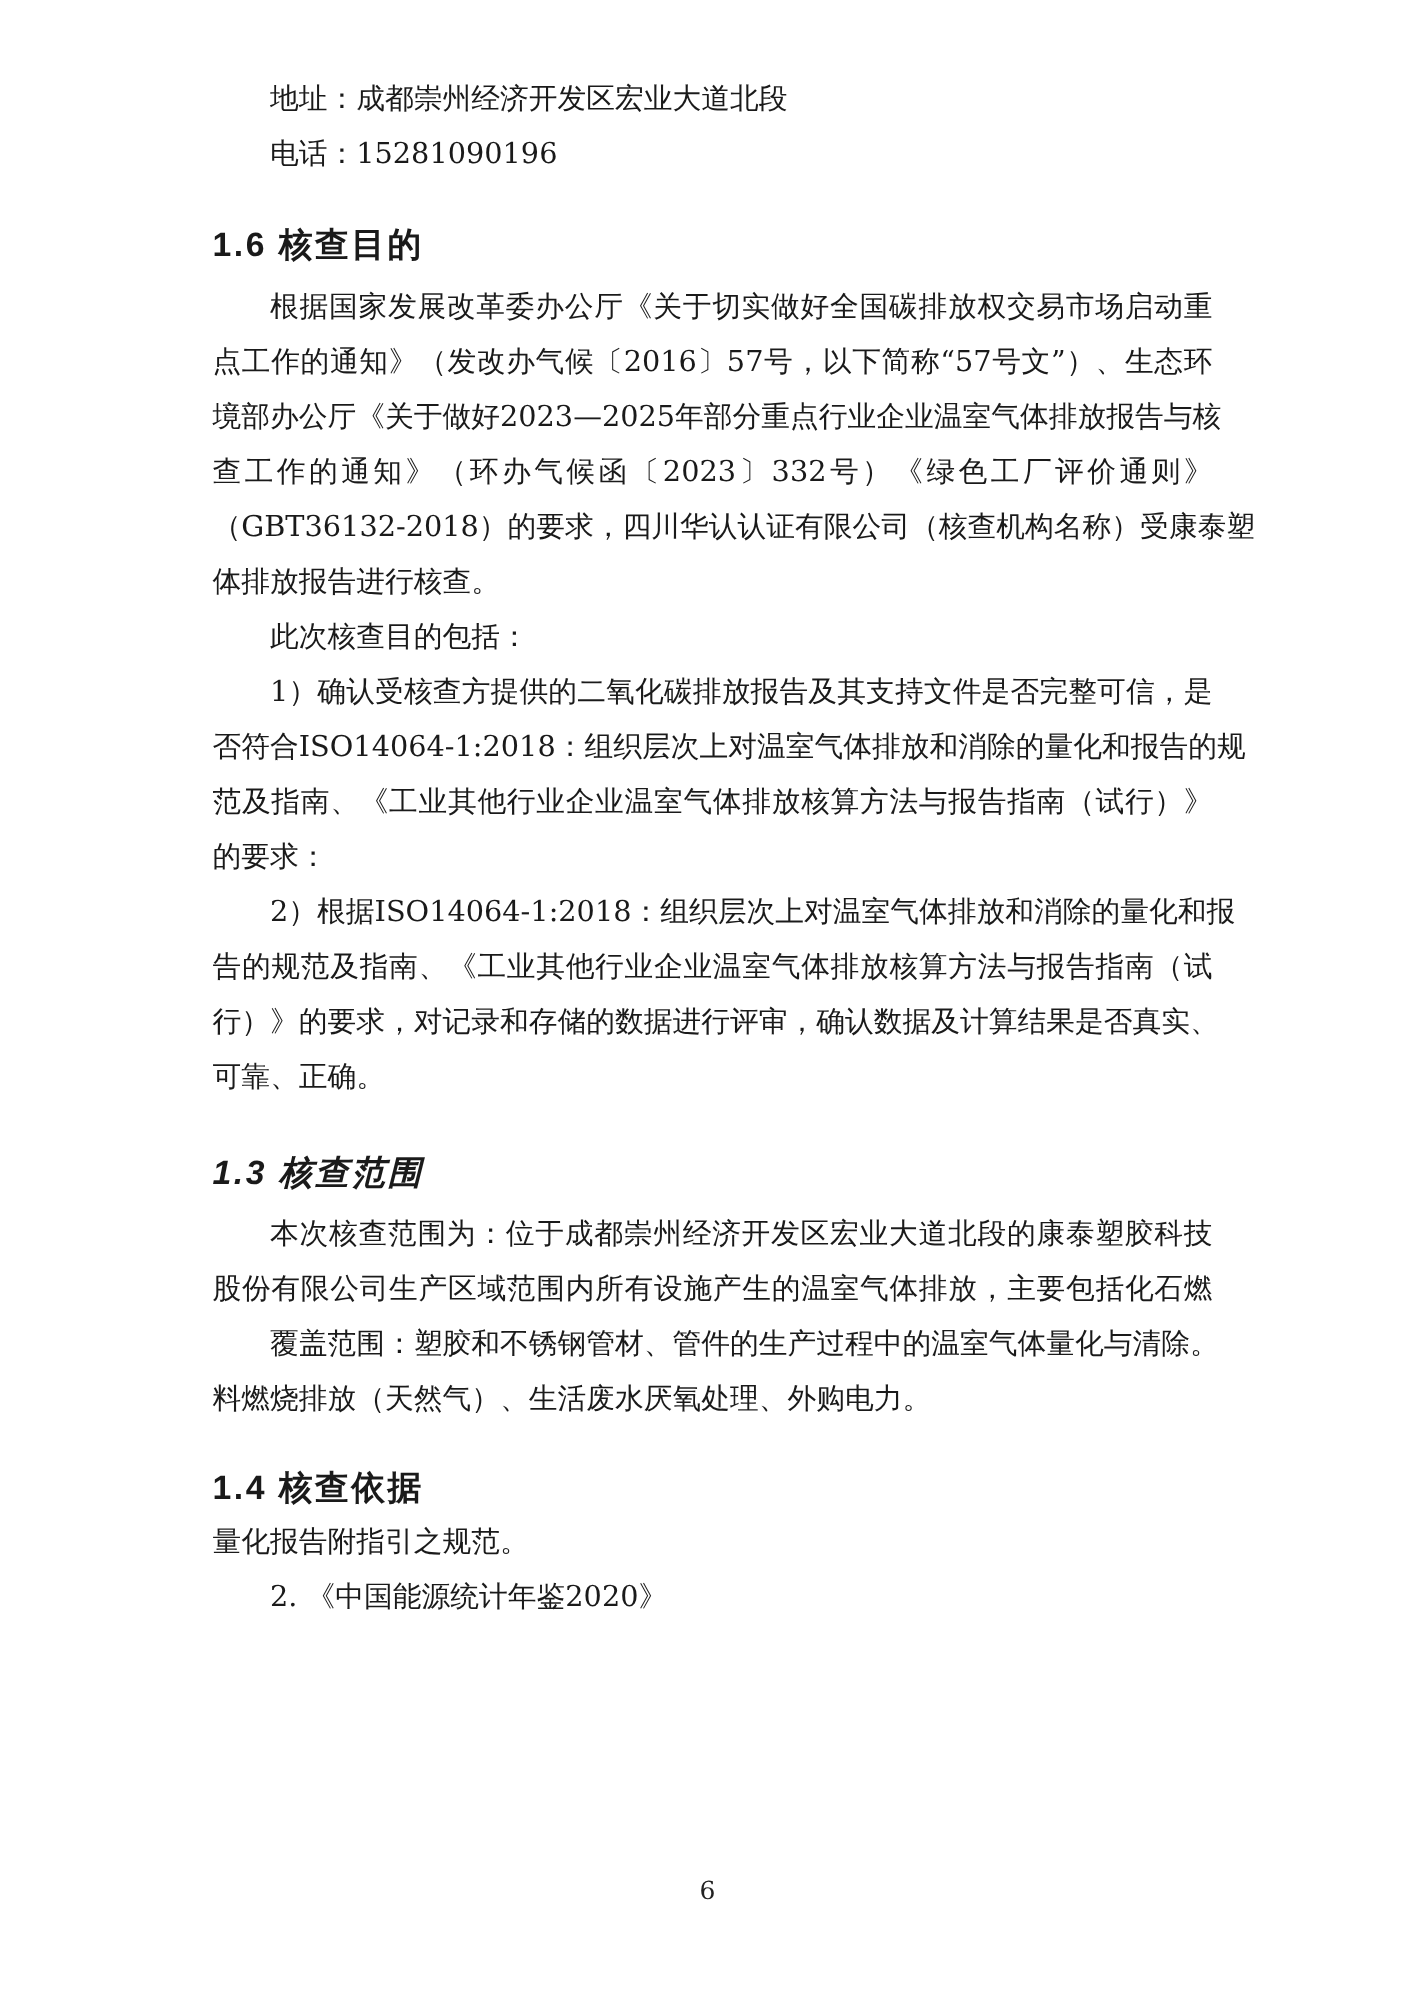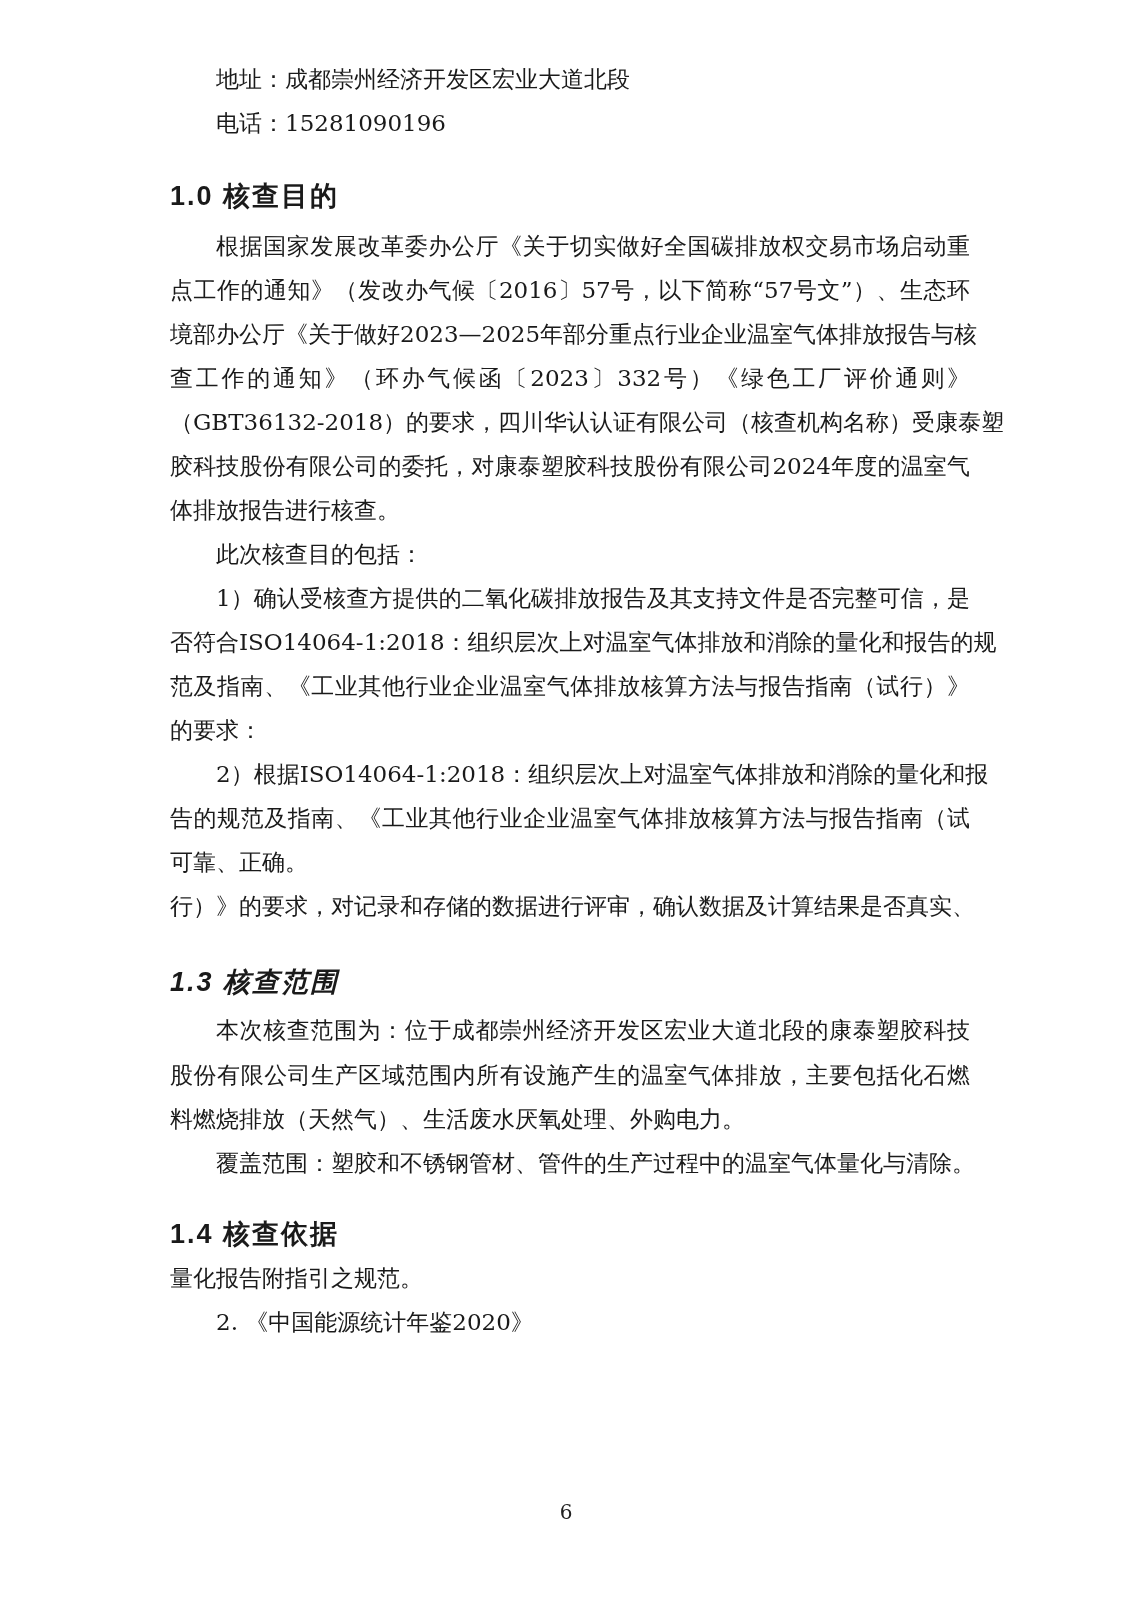--- a/index.html
+++ b/index.html
@@ -59,49 +59,48 @@
 </style>
 </head>
 <body>
 
 <div class="page">
   <div class="content">
 
     <div class="line ind">地址：成都崇州经济开发区宏业大道北段</div>
     <div class="line ind">电话：15281090196</div>
 
-    <div class="h mt29">1.0 核查目的</div>
+    <div class="h mt29">1.6 核查目的</div>
 
     <div class="line ind j mt6">根据国家发展改革委办公厅《关于切实做好全国碳排放权交易市场启动重</div>
     <div class="line j">点工作的通知》（发改办气候〔2016〕57号，以下简称“57号文”）、生态环</div>
     <div class="line j">境部办公厅《关于做好2023—2025年部分重点行业企业温室气体排放报告与核</div>
     <div class="line j">查工作的通知》（环办气候函〔2023〕332号）《绿色工厂评价通则》</div>
     <div class="line j">（GBT36132-2018）的要求，四川华认认证有限公司（核查机构名称）受康泰塑</div>
-    <div class="line j">胶科技股份有限公司的委托，对康泰塑胶科技股份有限公司2024年度的温室气</div>
     <div class="line">体排放报告进行核查。</div>
 
     <div class="line ind">此次核查目的包括：</div>
 
     <div class="line ind j">1）确认受核查方提供的二氧化碳排放报告及其支持文件是否完整可信，是</div>
     <div class="line j">否符合ISO14064-1:2018：组织层次上对温室气体排放和消除的量化和报告的规</div>
     <div class="line j">范及指南、《工业其他行业企业温室气体排放核算方法与报告指南（试行）》</div>
     <div class="line">的要求：</div>
 
     <div class="line ind j">2）根据ISO14064-1:2018：组织层次上对温室气体排放和消除的量化和报</div>
     <div class="line j">告的规范及指南、《工业其他行业企业温室气体排放核算方法与报告指南（试</div>
+    <div class="line j">行）》的要求，对记录和存储的数据进行评审，确认数据及计算结果是否真实、</div>
     <div class="line">可靠、正确。</div>
-    <div class="line j">行）》的要求，对记录和存储的数据进行评审，确认数据及计算结果是否真实、</div>
 
     <div class="h mt32">1.3 核查范围</div>
 
     <div class="line ind j mt5">本次核查范围为：位于成都崇州经济开发区宏业大道北段的康泰塑胶科技</div>
     <div class="line j">股份有限公司生产区域范围内所有设施产生的温室气体排放，主要包括化石燃</div>
+    <div class="line ind">覆盖范围：塑胶和不锈钢管材、管件的生产过程中的温室气体量化与清除。</div>
+
     <div class="line">料燃烧排放（天然气）、生活废水厌氧处理、外购电力。</div>
-
-    <div class="line ind">覆盖范围：塑胶和不锈钢管材、管件的生产过程中的温室气体量化与清除。</div>
 
     <div class="h mt27">1.4 核查依据</div>
 
     <div class="line">量化报告附指引之规范。</div>
 
     <div class="line ind">2. 《中国能源统计年鉴2020》</div>
 
   </div>
 
   <div class="pagenum">6</div>

